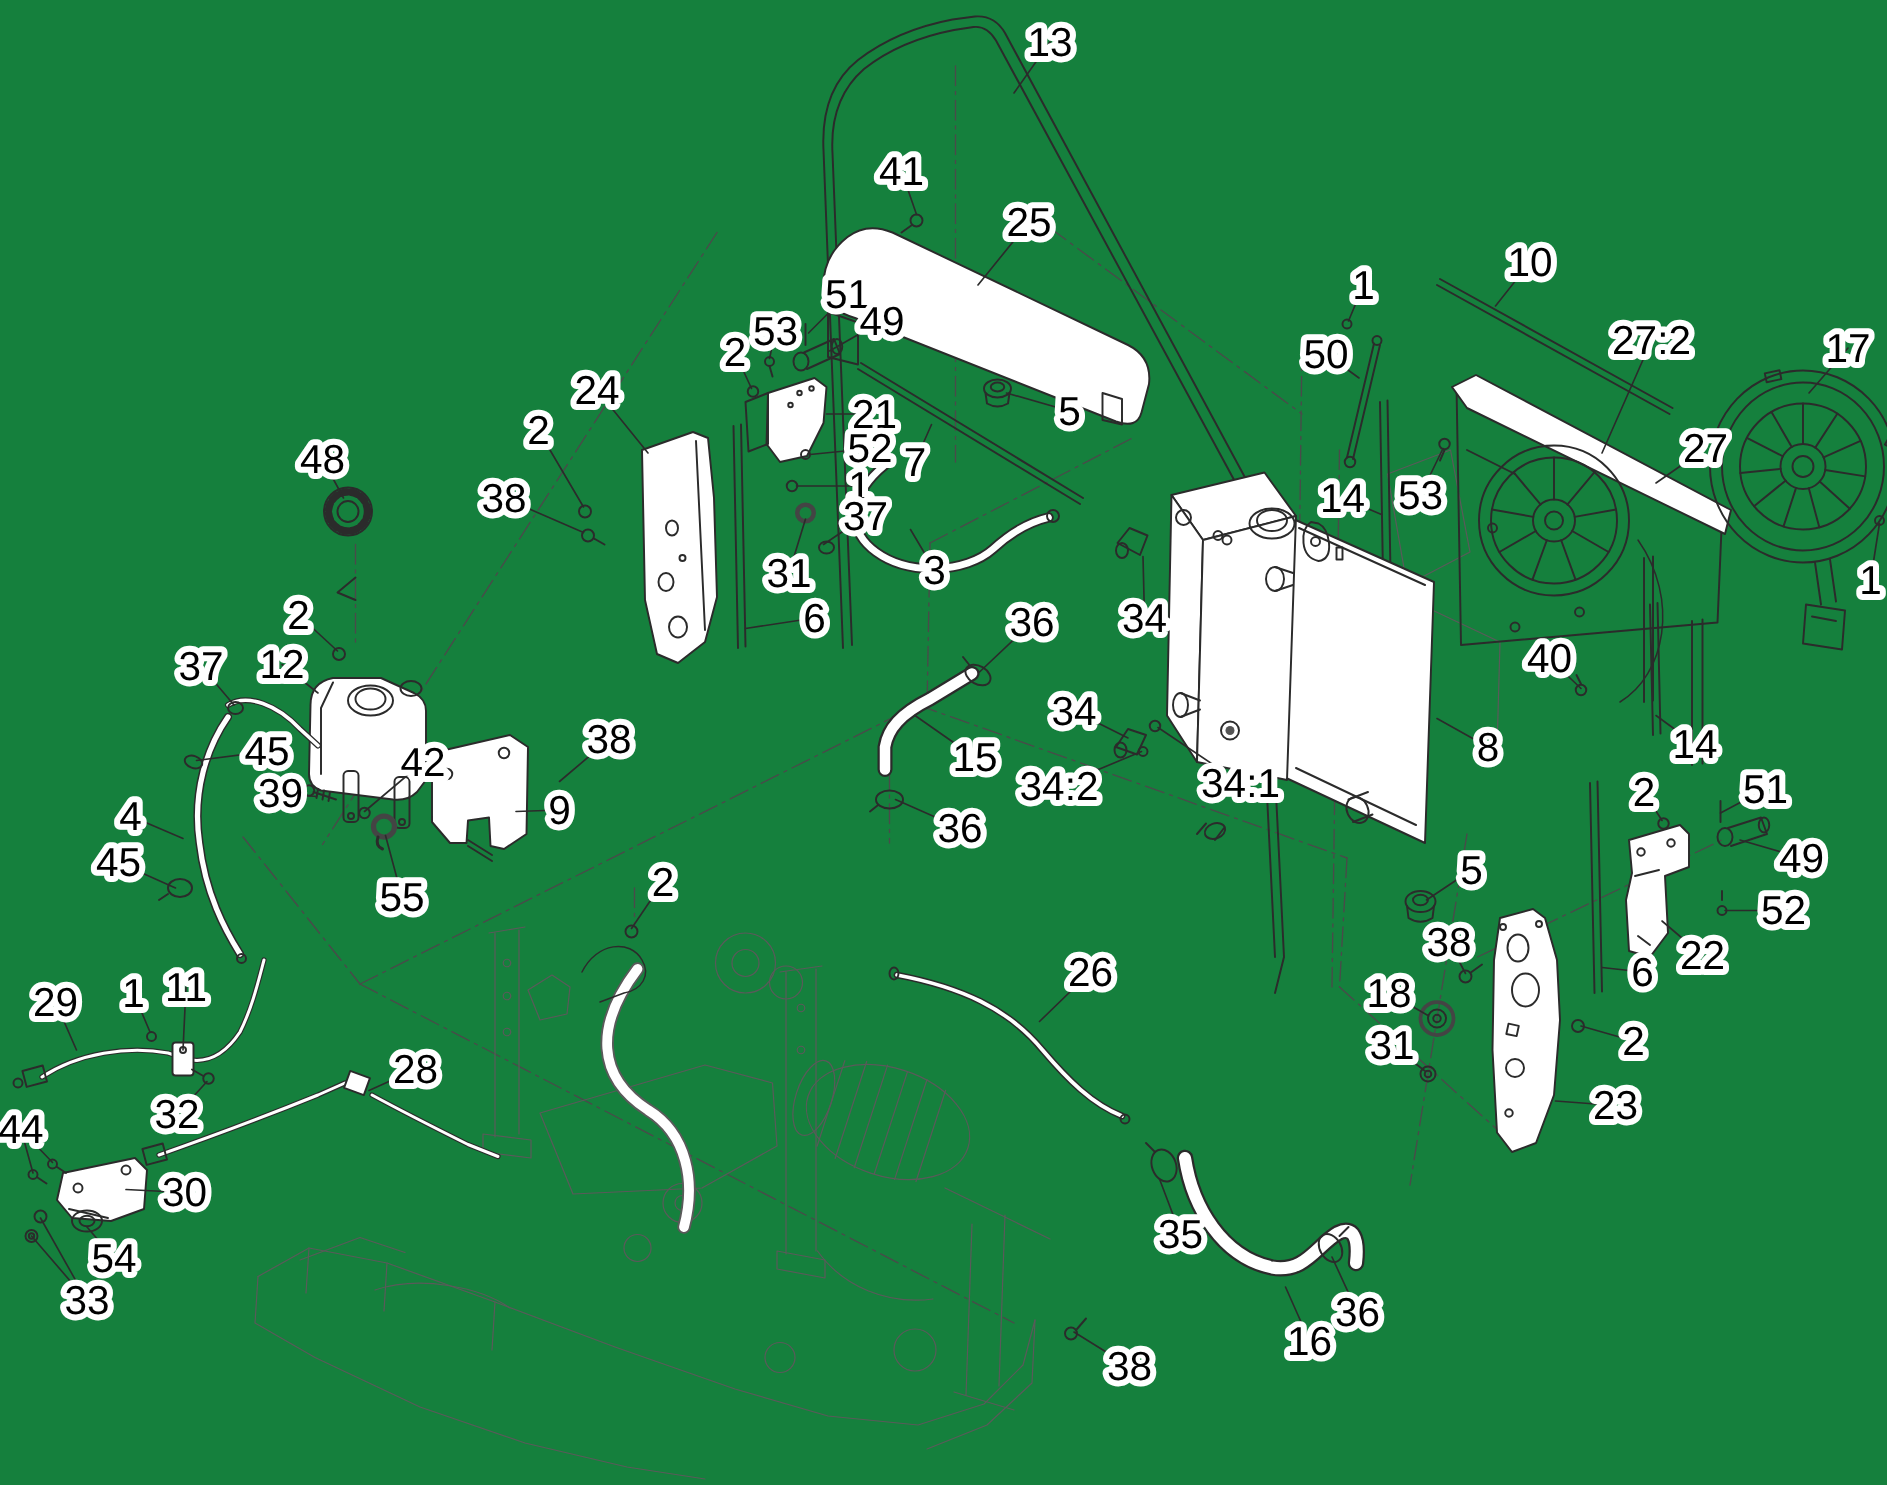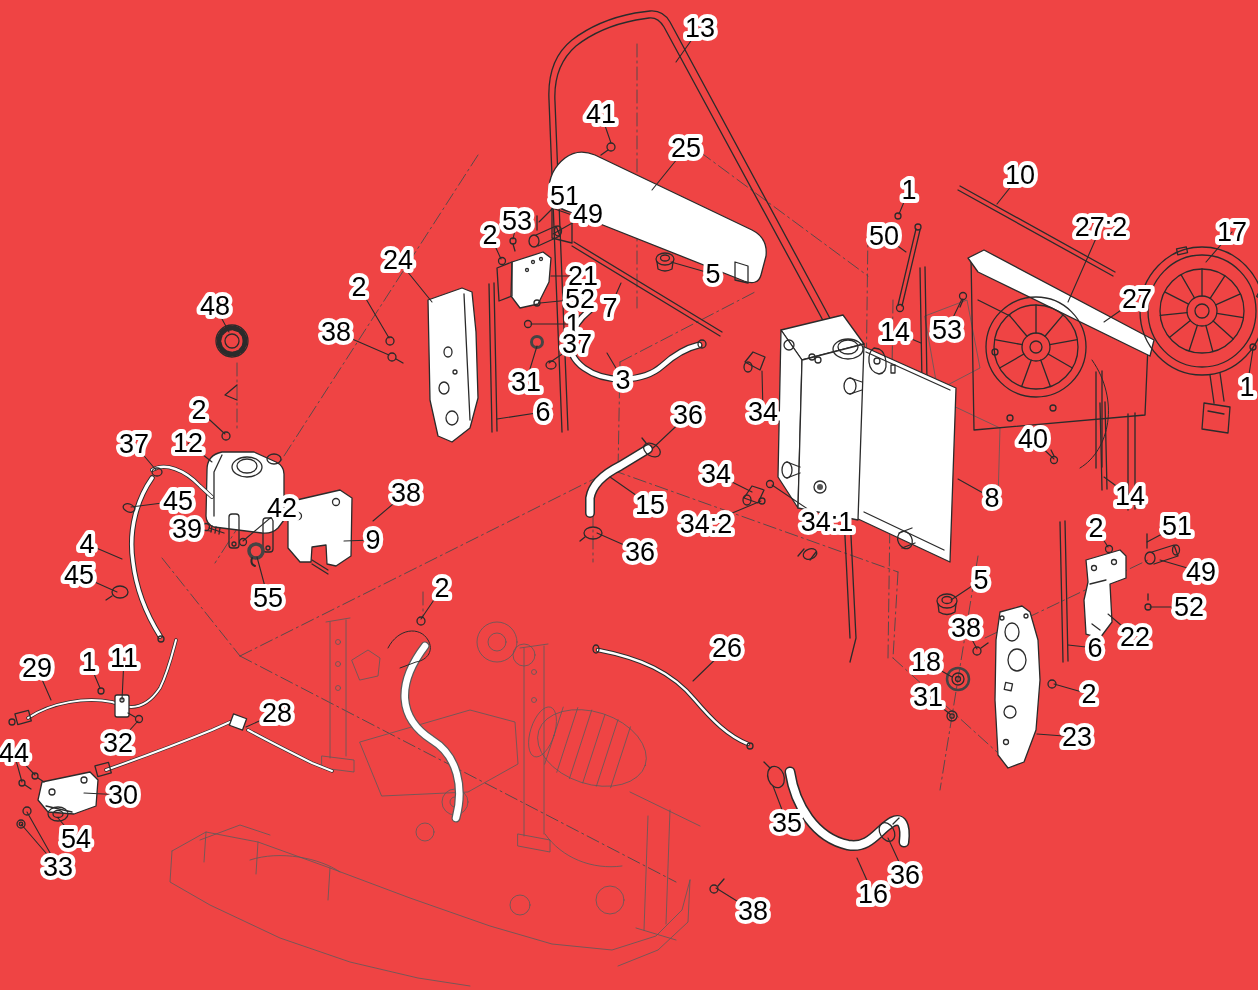--- a/index.html
+++ b/index.html
@@ -1,16 +1,16 @@
 <!DOCTYPE html>
 <html><head>
 <meta charset="utf-8">
 <style>
   html,body{margin:0;padding:0;background:#ffffff;}
-  .stage{position:relative;width:1258px;height:990px;background:#ef4444;overflow:hidden;}
+  .stage{position:relative;width:1258px;height:990px;background:#15803d;overflow:hidden;}
   svg{display:block;}
   .co-text{font-family:"Liberation Sans","DejaVu Sans",sans-serif;}
   path,line,circle,ellipse,rect,polyline{vector-effect:non-scaling-stroke;}
 </style>
 </head>
 <body>
 
 <div class="stage">
 <svg id="cv" width="1258" height="990" viewBox="0 0 1258 990" fill="none" stroke-linecap="round" stroke-linejoin="round">
 

